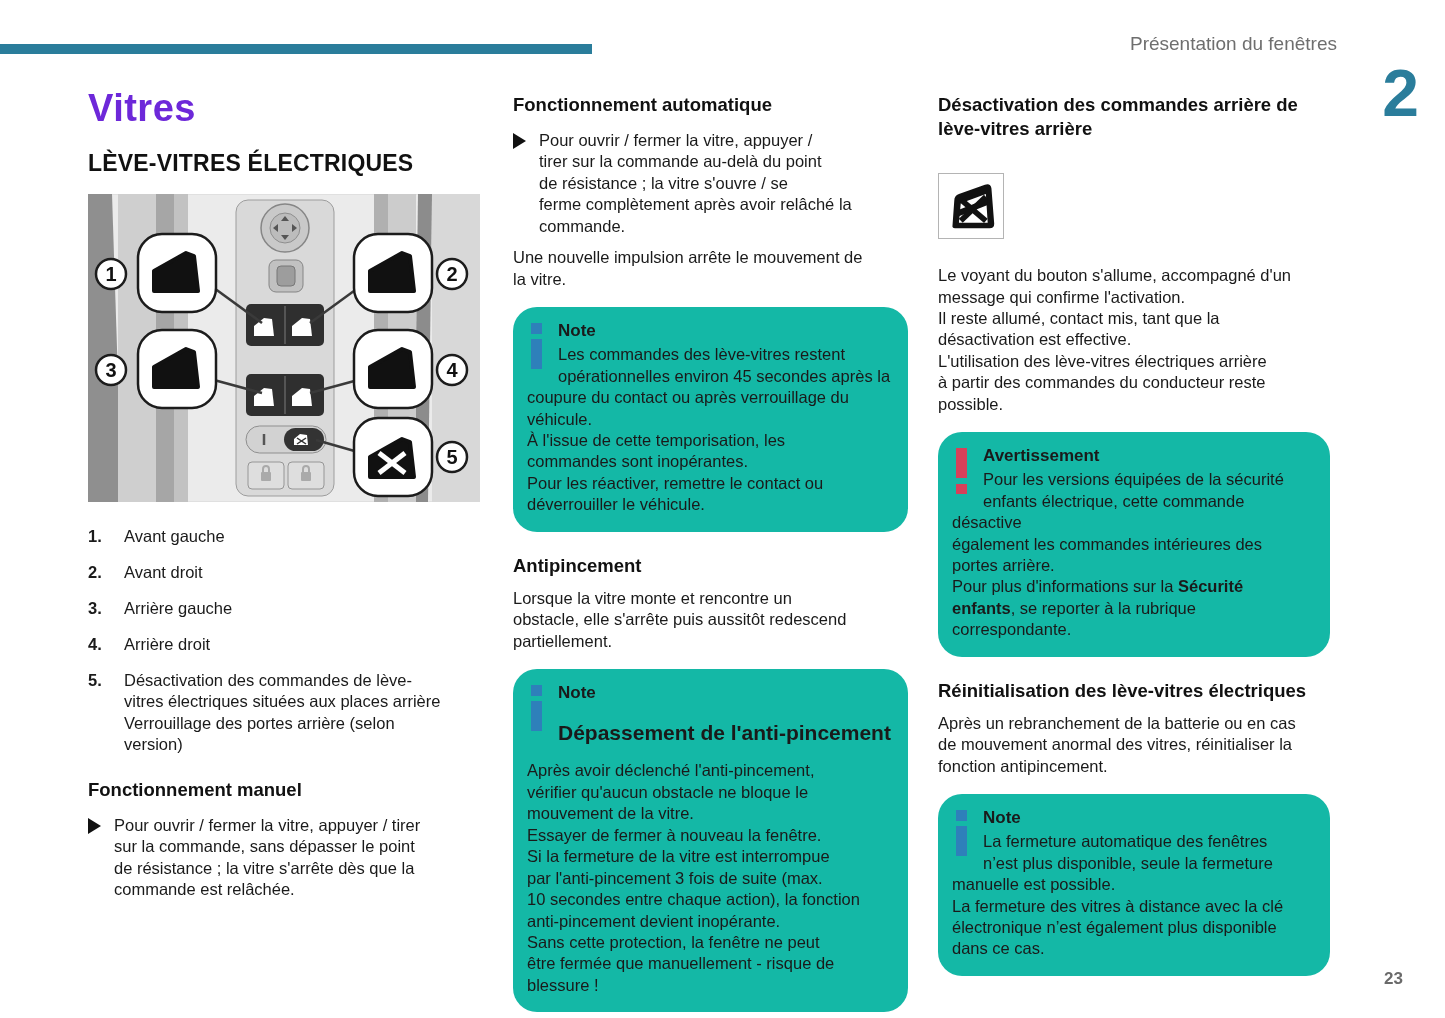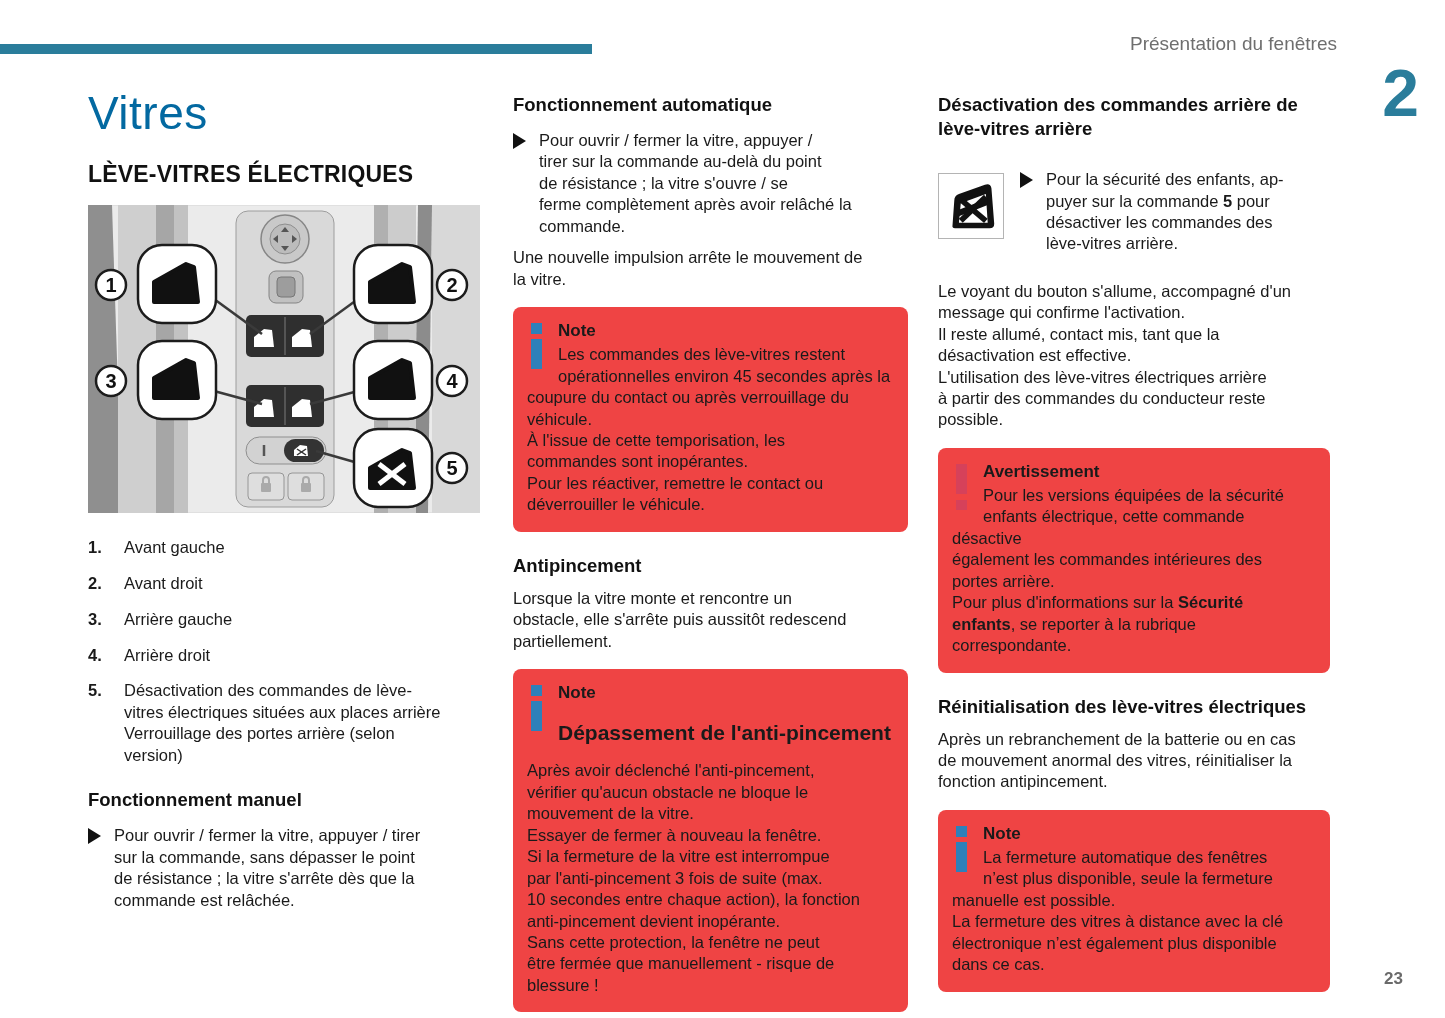--- a/index.html
+++ b/index.html
@@ -16,42 +16,42 @@
     color:#2a7d9b; line-height:1;
   }
   .page-num { position:absolute; right:42px; bottom:28px; font-size:17px; font-weight:bold; color:#6a6a6a; }
 
   .columns { position:absolute; left:88px; top:76px; display:flex; }
   .col { padding-top:8px; }
   .col1 { width:392px; margin-right:33px; }
   .col2 { width:395px; margin-right:30px; }
   .col3 { width:392px; }
 
-  .title-main { font-size:46px; font-weight:normal; color:#0369a1; letter-spacing:0.5px; }
+  .title-main { font-size:38px; font-weight:bold; color:#6d28d9; letter-spacing:0.5px; }
   .title-section { font-size:23px; font-weight:bold; color:#111; margin-top:16px; letter-spacing:0.2px; }
 
   .figure-wrap { margin-top:15px; }
   .figure-wrap svg { display:block; }
 
   .legend { margin-top:24px; }
   .legend-row { display:flex; margin-bottom:14.5px; }
   .legend-num { width:36px; font-weight:bold; flex:0 0 36px; }
   .legend-text { white-space:pre-line; }
 
   h3.subhead { font-size:18.5px; font-weight:bold; color:#111; margin-top:22px; white-space:pre-line; }
   .col2 h3.subhead:first-child, .col3 h3.subhead:first-child { margin-top:9px; }
 
   .bullet { display:flex; margin-top:13px; }
   .bullet .arr { flex:0 0 14px; margin-right:12px; margin-top:3px; }
   .bullet .btxt { white-space:pre-line; }
 
   .para { margin-top:10px; white-space:pre-line; }
 
   .note-box {
-    background:#ef4444; border-radius:8px; margin-top:17px;
+    background:#14b8a6; border-radius:24px; margin-top:17px;
     padding:13px 14px 16px 14px;
   }
   .nb-icon { float:left; margin:3px 15px 3px 3px; }
   .nb-title { font-weight:bold; font-size:17px; }
   .nb-sub { font-weight:bold; font-size:21px; margin-top:15px; }
   .nb-body { margin-top:2px; white-space:pre-line; }
   .nb-body.spaced { margin-top:14px; }
 
   .deact-row { display:flex; margin-top:28px; }
   .icon-box {
@@ -288,29 +288,20 @@
     <div class="deact-row">
       <div class="icon-box">
         <svg width="52" height="52" viewBox="0 0 56 56">
           <path d="M8,50 L10,22 Q10,17 15,15 L43,5 Q49,3 50,9 L53,47 Q53,52 48,52 L13,52 Q8,52 8,50 Z" fill="#111"></path>
           <polygon points="15,46 17,25 44,15 46,46" fill="#fff"></polygon>
           <polygon points="15,32 46,20 46,27 15,39" fill="#111"></polygon>
           <line x1="18" y1="22" x2="44" y2="44" stroke="#111" stroke-width="6"></line>
           <line x1="44" y1="18" x2="17" y2="44" stroke="#111" stroke-width="6"></line>
         </svg>
       </div>
-      <div class="bullet">
-        <svg class="arr" width="14" height="16" viewBox="0 0 14 16">
-            <polygon points="0,0 13,8 0,16" fill="#111"></polygon>
-          </svg>
-        <span class="btxt"><span>Pour la sécurité des enfants, ap-
-puyer sur la commande </span><b>5</b><span> pour
-désactiver les commandes des
-lève-vitres arrière.</span></span>
-      </div>
     </div>
 
     <p class="para mt26">Le voyant du bouton s'allume, accompagné d'un
 message qui confirme l'activation.
 Il reste allumé, contact mis, tant que la
 désactivation est effective.
 L'utilisation des lève-vitres électriques arrière
 à partir des commandes du conducteur reste
 possible.</p>
 

